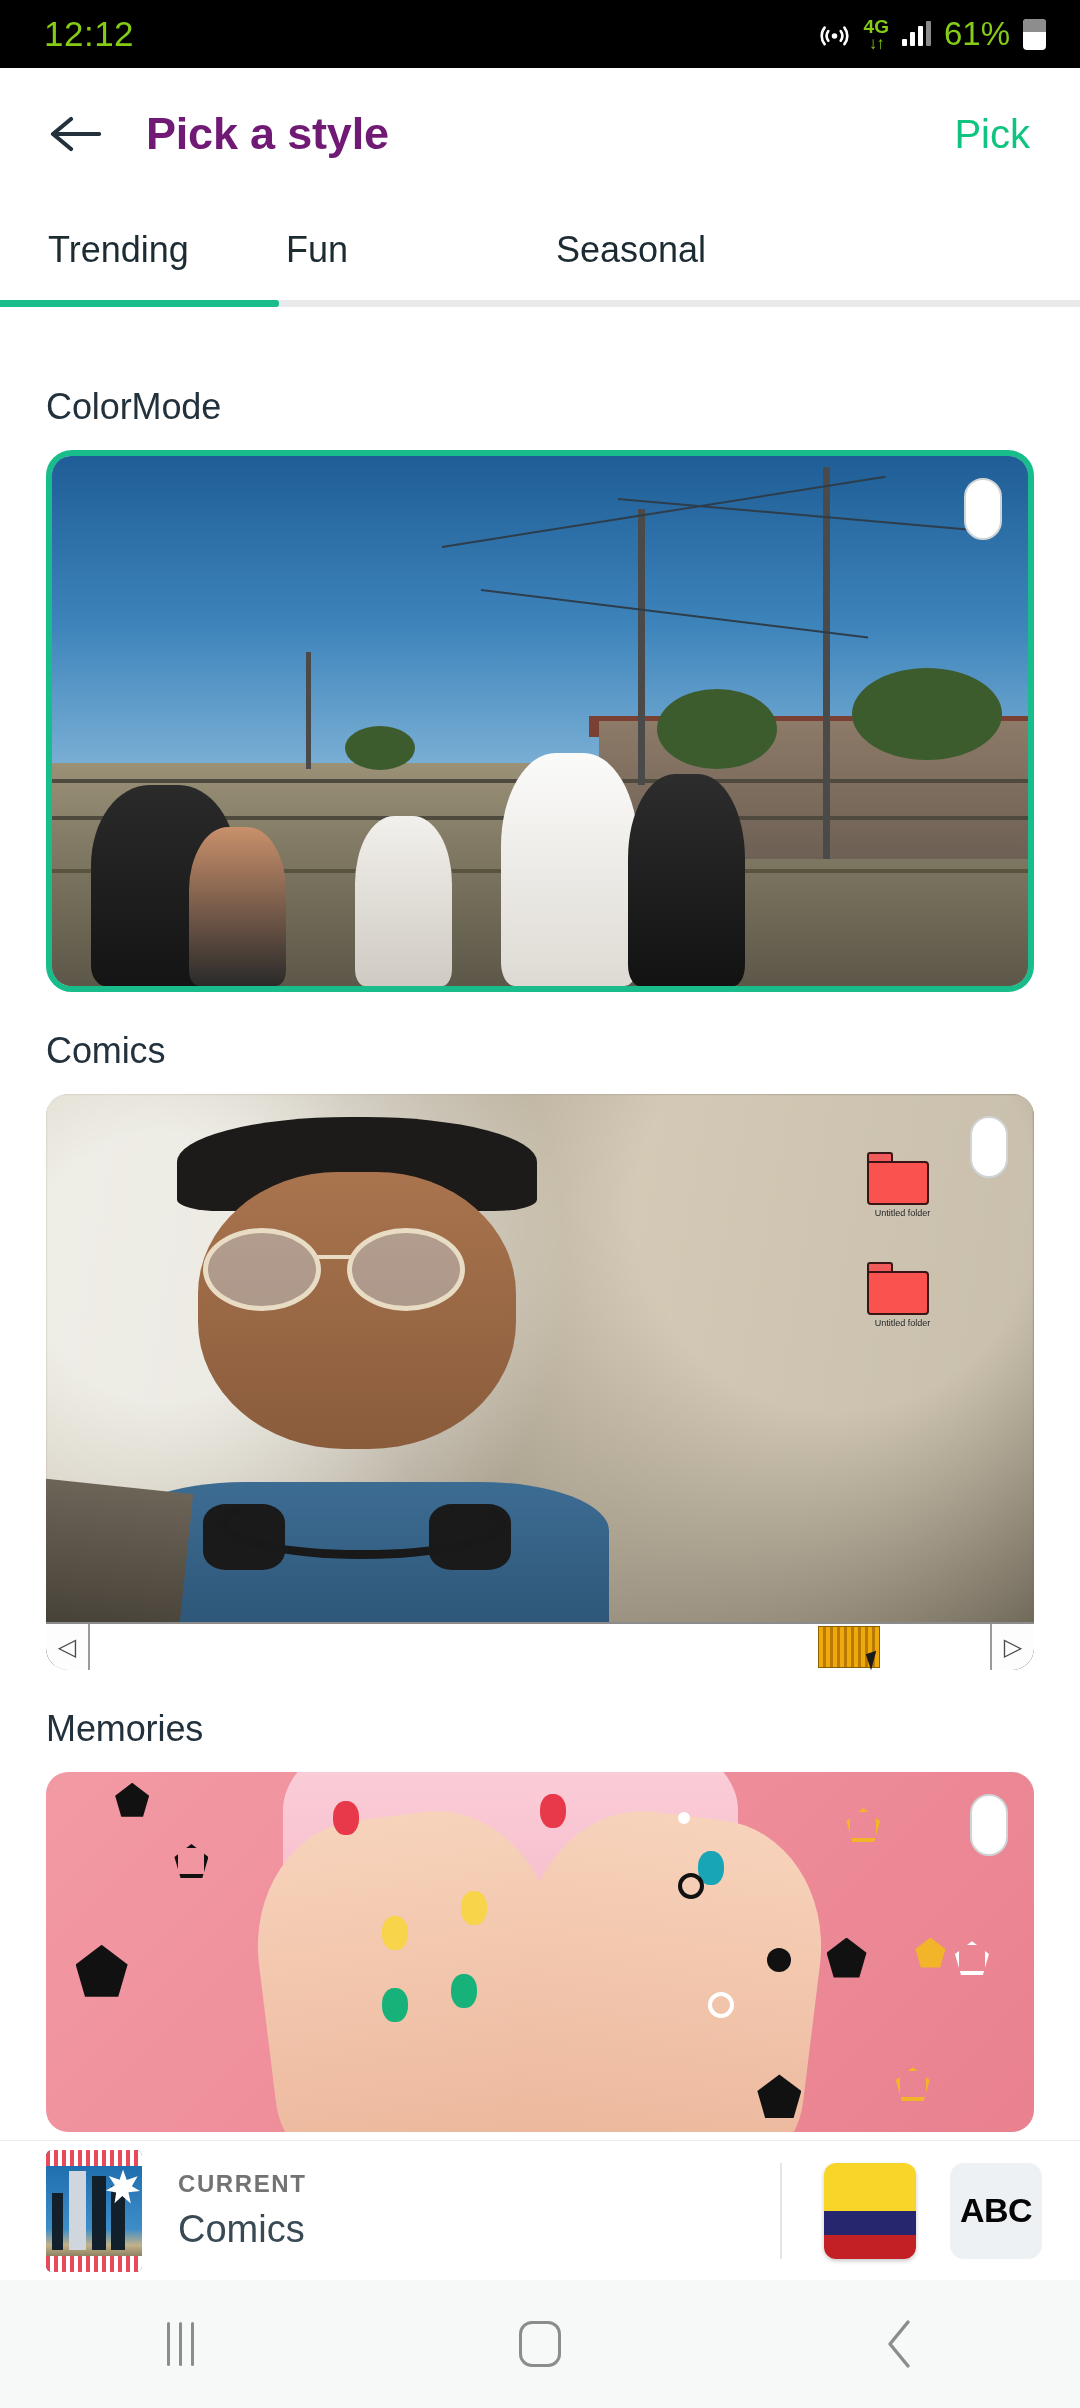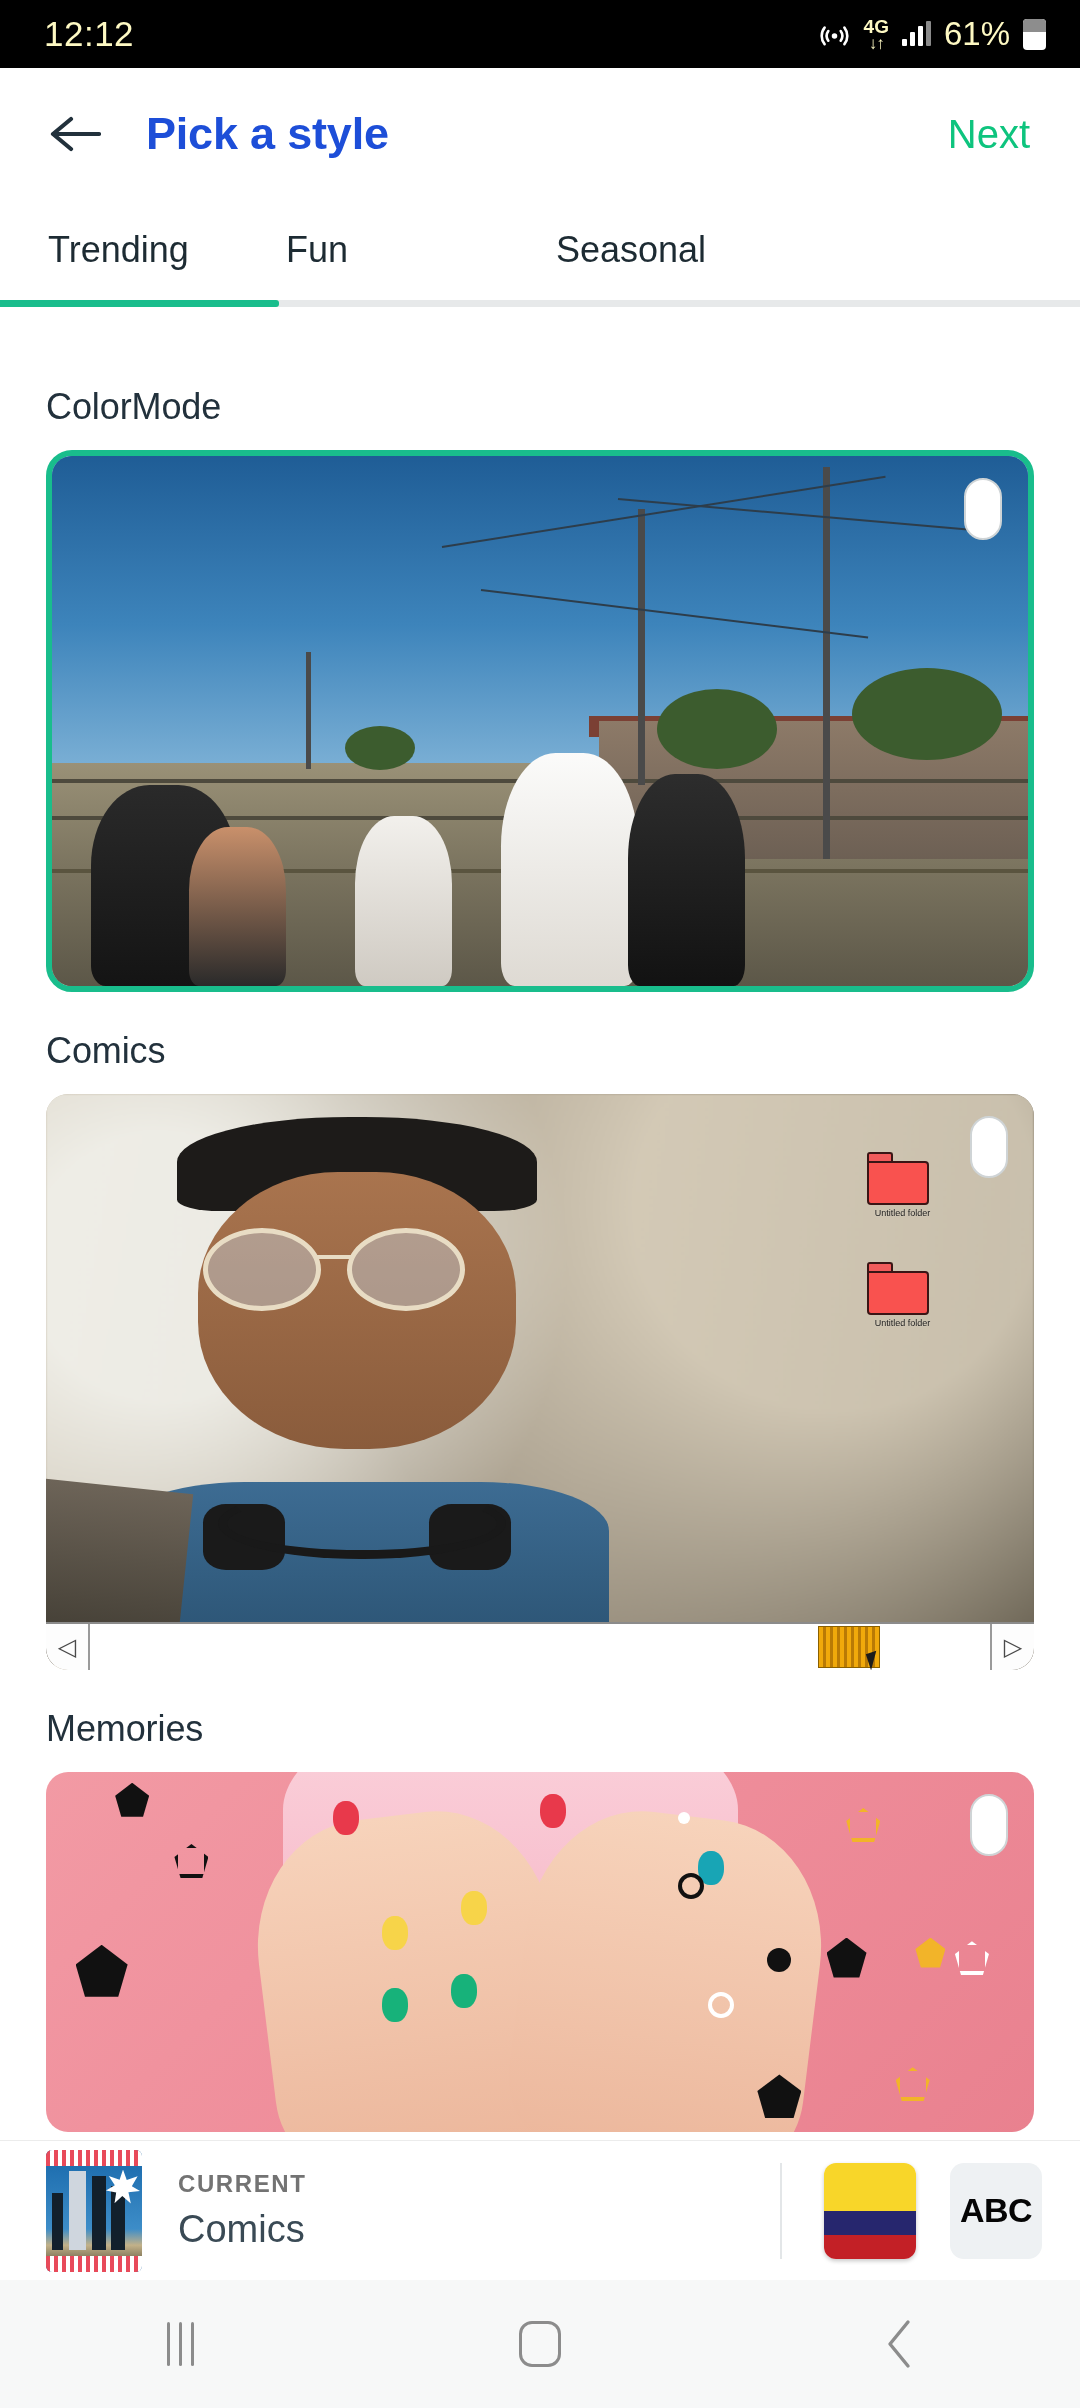--- a/index.html
+++ b/index.html
@@ -6,21 +6,21 @@
   html,body { width:1080px; height:2408px; }
   body {
     font-family:"Liberation Sans", sans-serif;
     background:#ffffff;
     overflow:hidden;
     position:relative;
   }
 
   
   .status-bar{
-    height:68px; background:#000000; color:#fef9c3;
+    height:68px; background:#000000; color:#84cc16;
     display:flex; align-items:center; justify-content:space-between;
     padding:0 34px 0 44px;
   }
   .status-time{ font-size:35px; font-weight:400; letter-spacing:.5px; }
   .status-right{ display:flex; align-items:center; gap:13px; }
   .status-icon{ display:flex; align-items:center; }
   .net-4g{
     display:flex; align-items:flex-end; gap:2px;
     font-size:19px; font-weight:700; line-height:1;
   }
@@ -47,21 +47,21 @@
   
   .app-header{
     height:132px; display:flex; align-items:center; padding:0 44px;
     background:#ffffff;
   }
   .back-btn{
     width:62px; height:62px; display:flex; align-items:center; justify-content:center;
     cursor:pointer; flex:0 0 auto;
   }
   .page-title{
-    font-size:45px; font-weight:700; color:#1d4ed8; margin-left:40px;
+    font-size:45px; font-weight:700; color:#701a75; margin-left:40px;
     letter-spacing:-0.2px;
   }
   .next-btn{
     margin-left:auto; font-size:40px; font-weight:500;
     color:#0ec47e; cursor:pointer; padding:8px 6px;
   }
 
   
   .tabs-wrap{ position:relative; background:#fff; }
   .tabs{
@@ -287,21 +287,21 @@
   </div>
 </div>
 
 <div class="app-header">
   <div class="back-btn">
     <svg width="52" height="42" viewBox="0 0 52 42">
       <path d="M22 6 L4 21 L22 36 M4 21 H50" stroke="#22313c" stroke-width="4.2" fill="none" stroke-linecap="round" stroke-linejoin="round"></path>
     </svg>
   </div>
   <div class="page-title">Pick a style</div>
-  <div class="next-btn">Next</div>
+  <div class="next-btn">Pick</div>
 </div>
 
 <div class="tabs-wrap">
   <div class="tabs">
     <div class="tab">Trending</div>
     <div class="tab">Fun</div>
     <div class="tab">Seasonal</div>
   </div>
   <div class="tab-track"></div>
   <div class="tab-indicator"></div>

